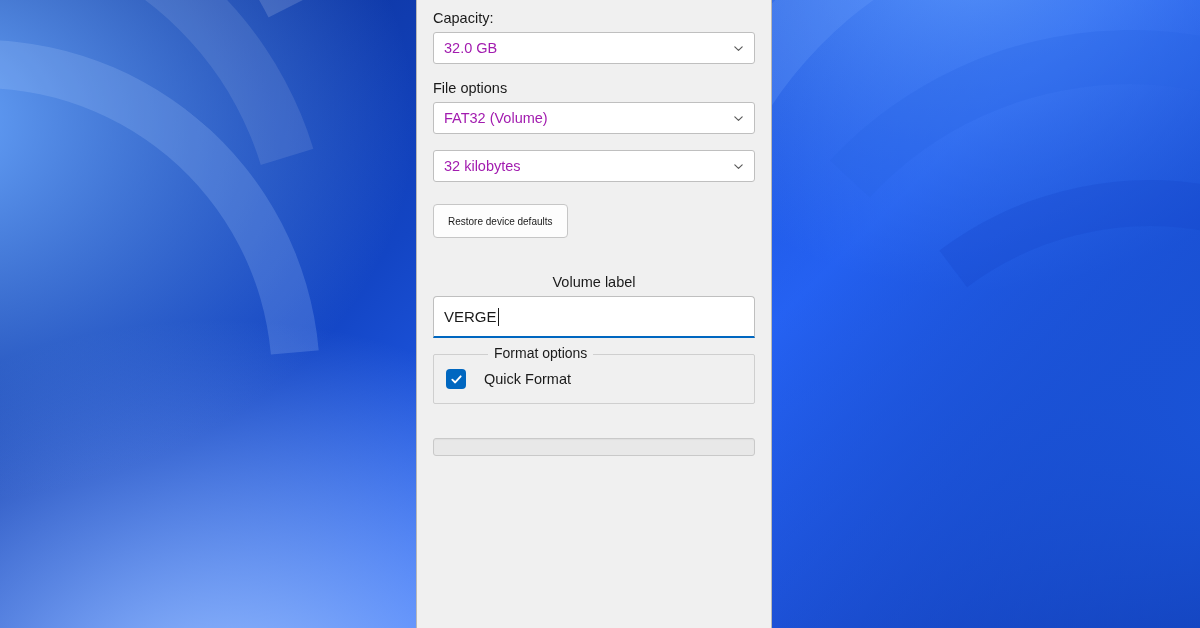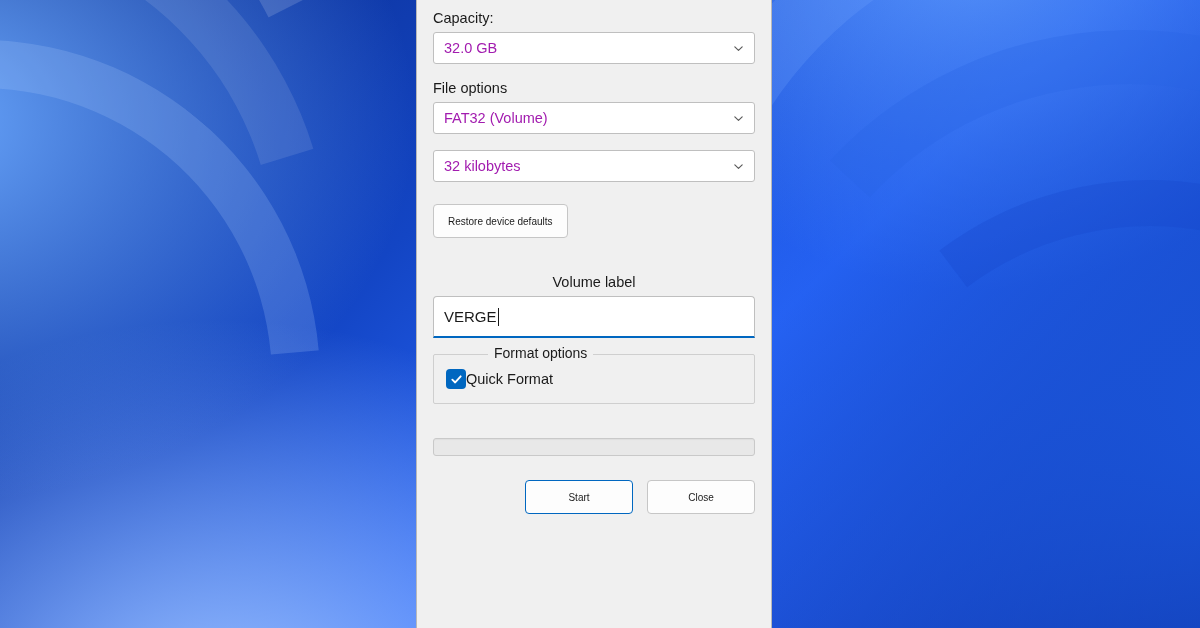--- a/index.html
+++ b/index.html
@@ -107,21 +107,21 @@
     top: -10px; left: 10px;
     background: #f0f0f0;
     padding: 0 6px;
     font-size: 14px;
     color: #1a1a1a;
     margin-left: 44px;
   }
   .checkbox-row {
     display: flex;
     align-items: center;
-    gap: 0;
+    gap: 18px;
     font-size: 14.5px;
     color: #1a1a1a;
     cursor: pointer;
   }
   .checkbox {
     width: 20px; height: 20px;
     border-radius: 4px;
     background: #0067c0;
     display: flex; align-items: center; justify-content: center;
     flex: 0 0 20px;
@@ -204,19 +204,15 @@
           <svg viewBox="0 0 14 14">
               <path d="M2.5 7.2 L5.6 10.2 L11.5 3.6" fill="none" stroke="#ffffff" stroke-width="2" stroke-linecap="round" stroke-linejoin="round"></path>
             </svg>
         </span>
         <span>Quick Format</span>
       </label>
     </div>
 
     <div class="progress"></div>
 
-    <div class="button-row">
-      <button class="btn start-btn">Start</button>
-      <button class="btn">Close</button>
-    </div>
 
   </div>
 </div>
 
 </body></html>

